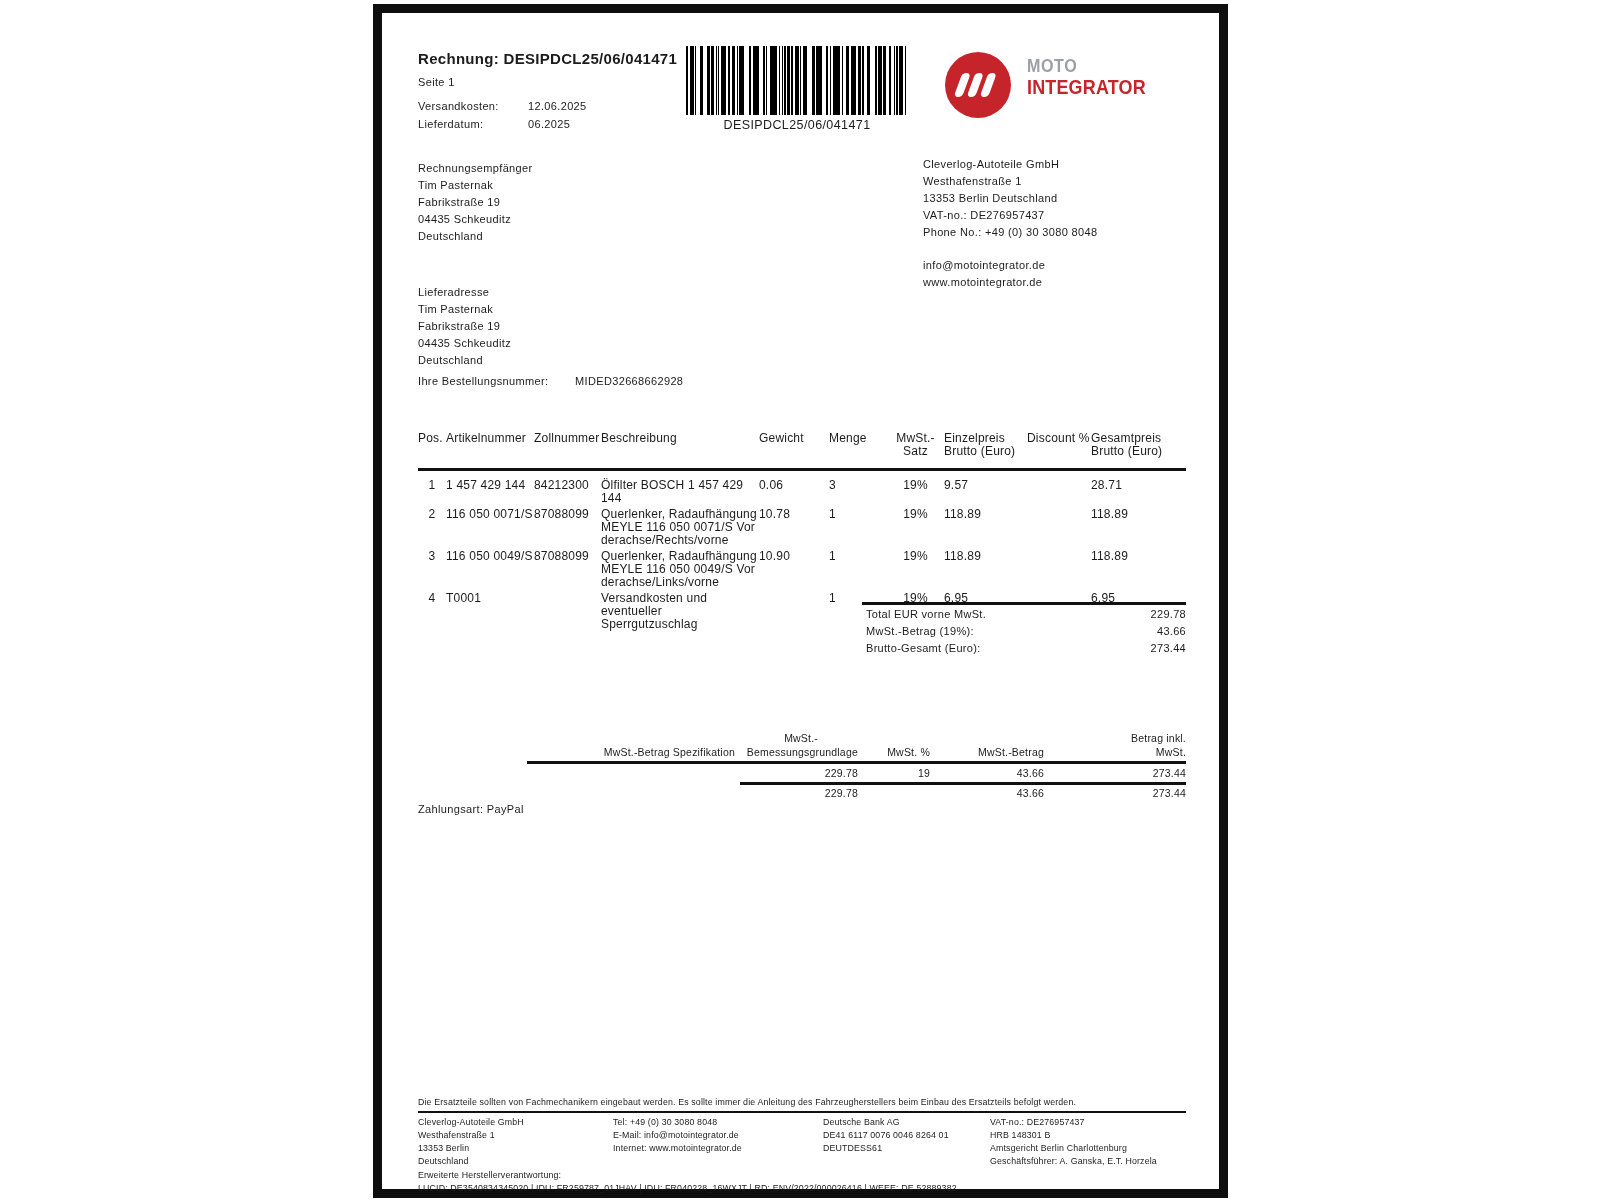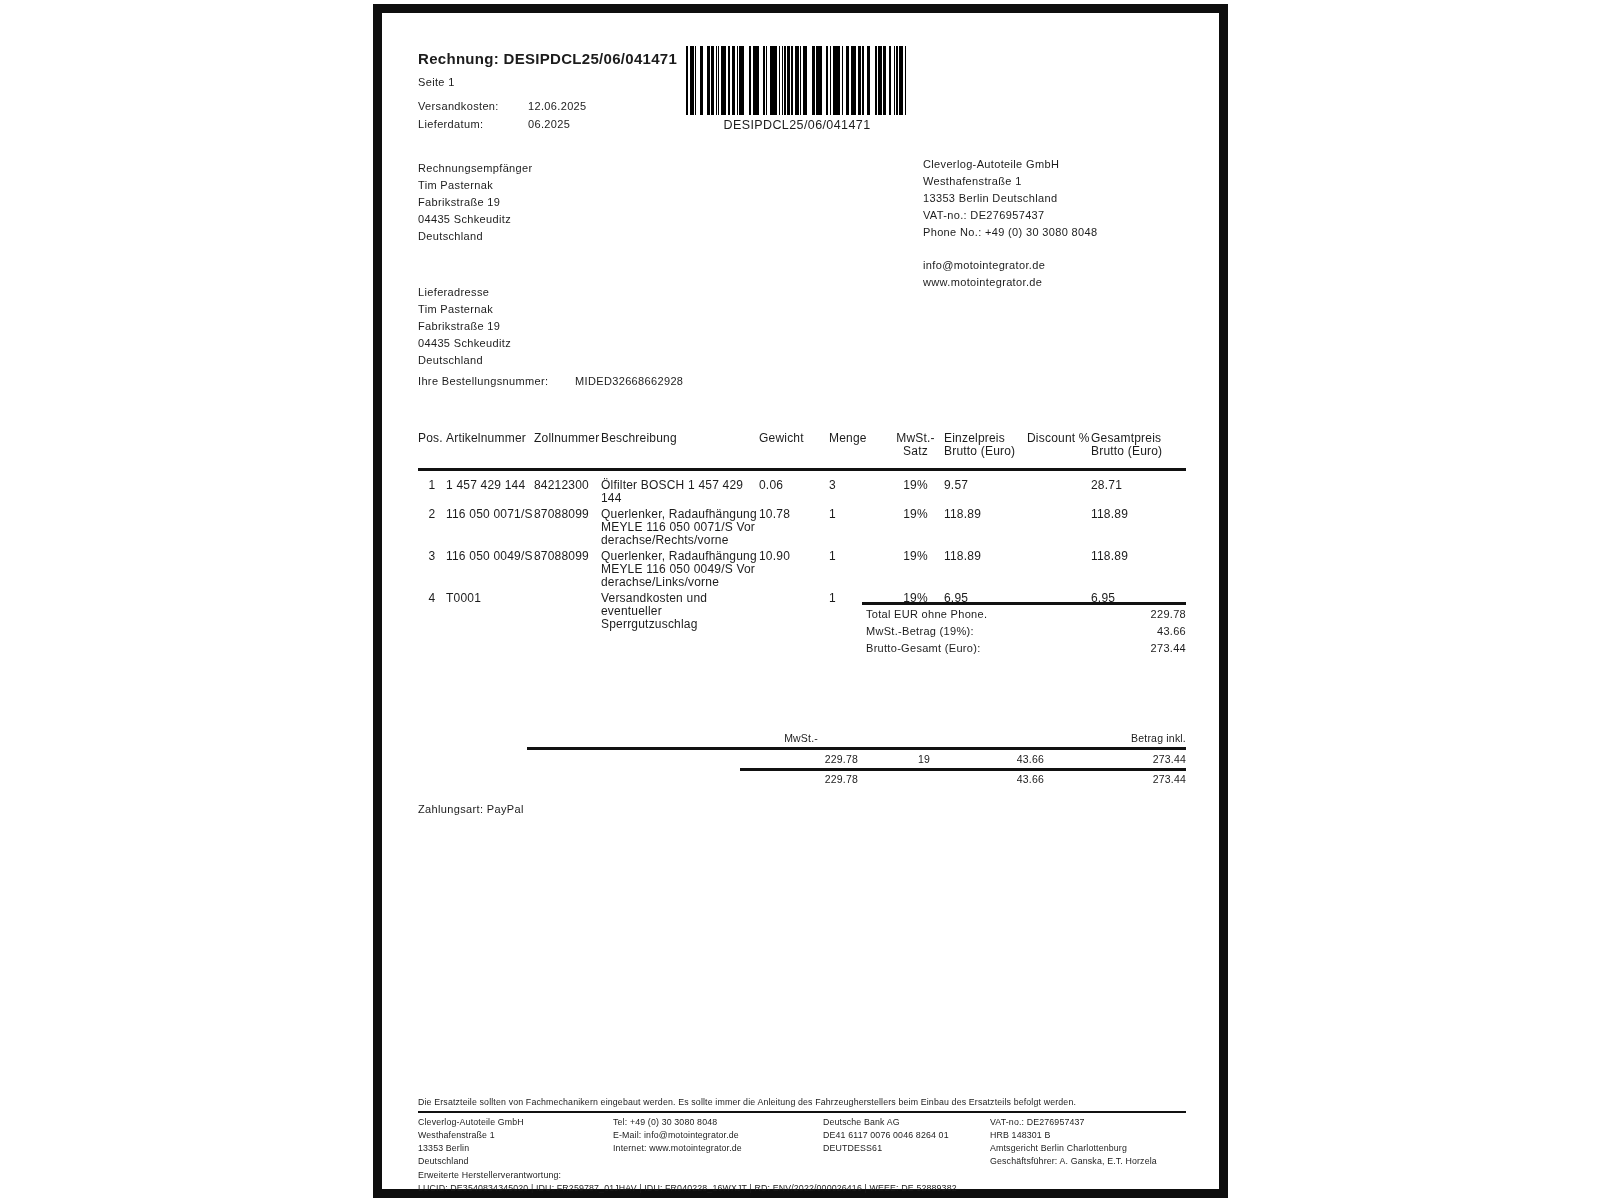--- a/index.html
+++ b/index.html
@@ -66,20 +66,36 @@
       <span class="val">12.06.2025</span>
     </div>
     <div class="abs t11 label-row" style="left:36px;top:105px;width:280px;">
       <span class="lbl">Lieferdatum:</span>
       <span class="val">06.2025</span>
     </div>
 
     <div class="abs barcode" style="left:304px;top:33px;width:222px;height:69px;"></div>
     <div class="abs barcode-label" style="left:304px;top:105px;width:222px;">DESIPDCL25/06/041471</div>
 
+    <div class="abs" style="left:563px;top:37px;width:250px;height:70px;">
+      <span class="abs" style="left:0;top:2px;">
+        <svg width="66" height="66" viewBox="0 0 66 66">
+          <circle cx="33" cy="33" r="33" fill="#c5242b"></circle>
+          <g fill="#ffffff" transform="translate(35,33)">
+            <rect x="-22" y="-12" width="8.5" height="24" rx="4.2" transform="skewX(-20)"></rect>
+            <rect x="-9" y="-12" width="8.5" height="24" rx="4.2" transform="skewX(-20)"></rect>
+            <rect x="4" y="-12" width="8.5" height="24" rx="4.2" transform="skewX(-20)"></rect>
+          </g>
+        </svg>
+      </span>
+      <div class="abs logo-text" style="left:82px;top:8px;">
+        <div class="logo-top" style="color:#9aa0a5;">MOTO</div>
+        <div class="logo-bottom" style="color:#c5242b;">INTEGRATOR</div>
+      </div>
+    </div>
 
     <div class="abs addr" style="left:541px;top:143px;width:280px;">
       <div>Cleverlog-Autoteile GmbH</div>
       <div>Westhafenstraße 1</div>
       <div>13353 Berlin Deutschland</div>
       <div>VAT-no.: DE276957437</div>
       <div>Phone No.: +49 (0) 30 3080 8048</div>
       <div style="height:16px;"></div>
       <div>info@motointegrator.de</div>
       <div>www.motointegrator.de</div>
@@ -175,40 +191,47 @@
           <div class="c-r">6.95</div>
           <div class="c-r"></div>
           <div class="c-r">6.95</div>
         </div>
       </div>
     </div>
 
     <div class="abs totals" style="left:480px;top:589px;">
       <div class="rule3"></div>
       <div class="t-row">
-        <span class="t-lbl">Total EUR ohne Phone.</span>
+        <span class="t-lbl">Total EUR vorne MwSt.</span>
         <span class="t-val">229.78</span>
       </div>
       <div class="t-row">
         <span class="t-lbl">MwSt.-Betrag (19%):</span>
         <span class="t-val">43.66</span>
       </div>
       <div class="t-row">
         <span class="t-lbl">Brutto-Gesamt (Euro):</span>
         <span class="t-val">273.44</span>
       </div>
     </div>
 
     <div class="abs vat" style="left:145px;top:700px;">
       <div class="vgrid">
         <div></div>
         <div class="padr40">MwSt.-</div>
         <div></div>
         <div></div>
         <div>Betrag inkl.</div>
+      </div>
+      <div class="vgrid" style="margin-top:1px;">
+        <div>MwSt.-Betrag Spezifikation</div>
+        <div>Bemessungsgrundlage</div>
+        <div>MwSt. %</div>
+        <div>MwSt.-Betrag</div>
+        <div>MwSt.</div>
       </div>
       <div class="rule3" style="margin-top:2px;"></div>
       <div class="vgrid" style="margin-top:3px;">
         <div></div>
         <div>229.78</div>
         <div>19</div>
         <div>43.66</div>
         <div>273.44</div>
       </div>
       <div class="rule3" style="margin-top:2px;margin-left:213px;width:446px;"></div>

